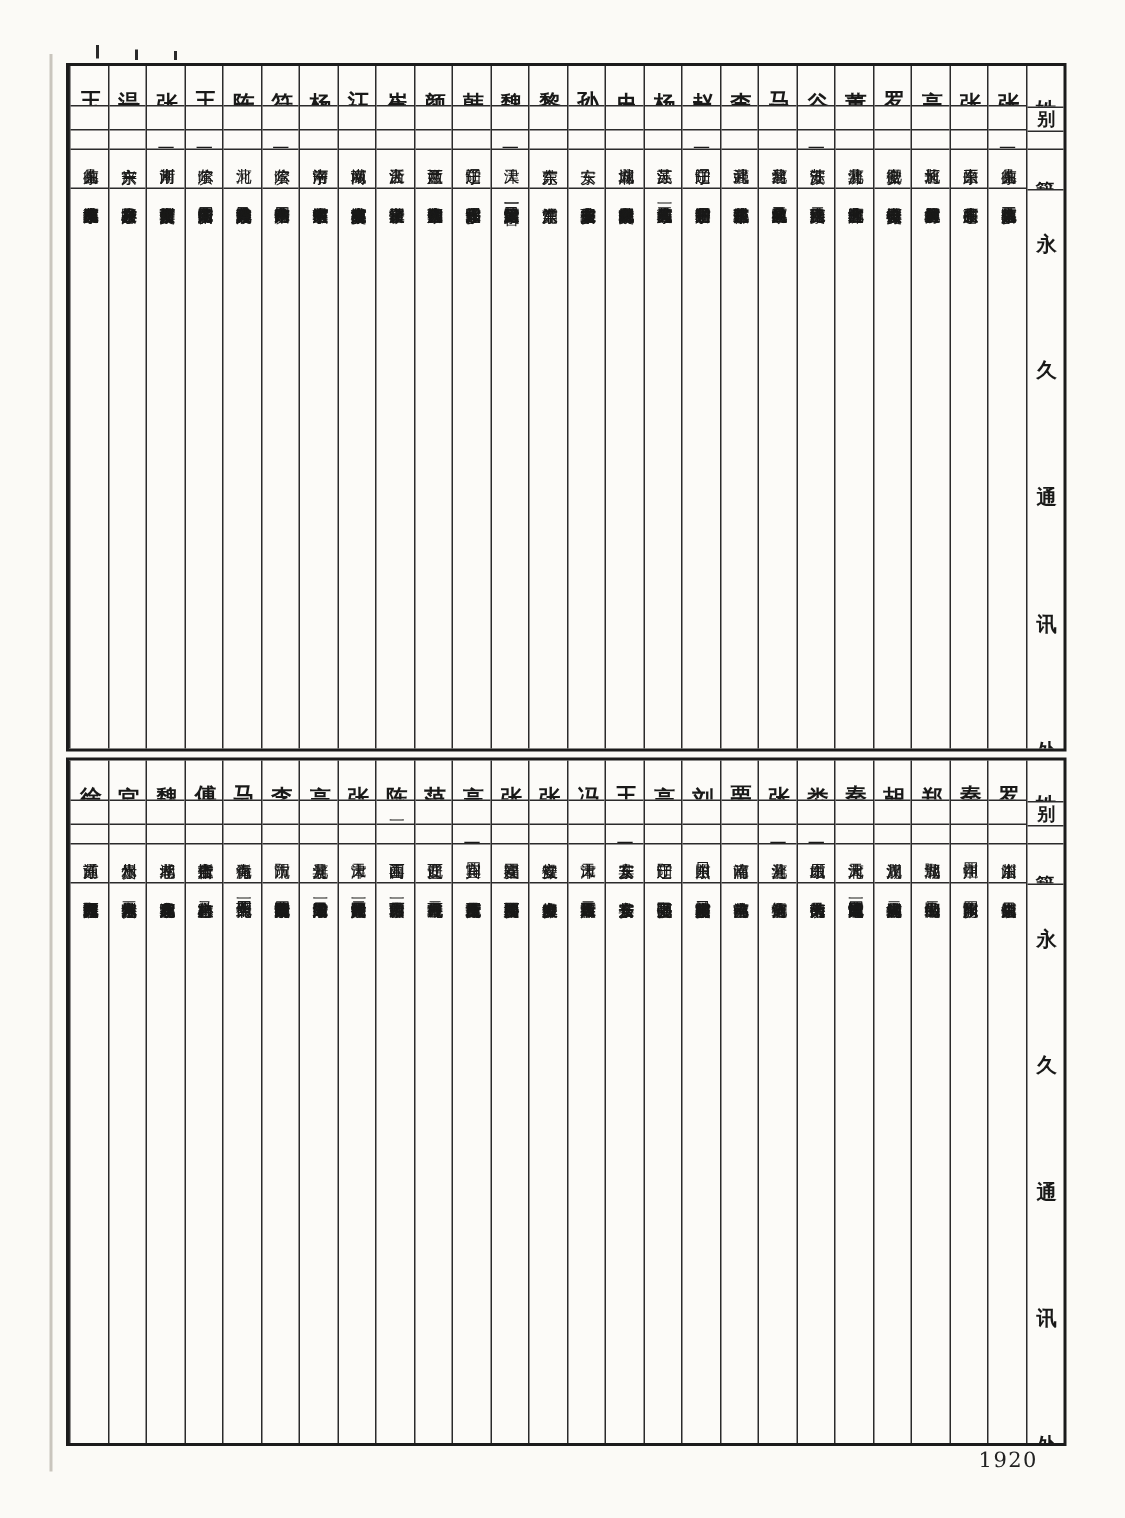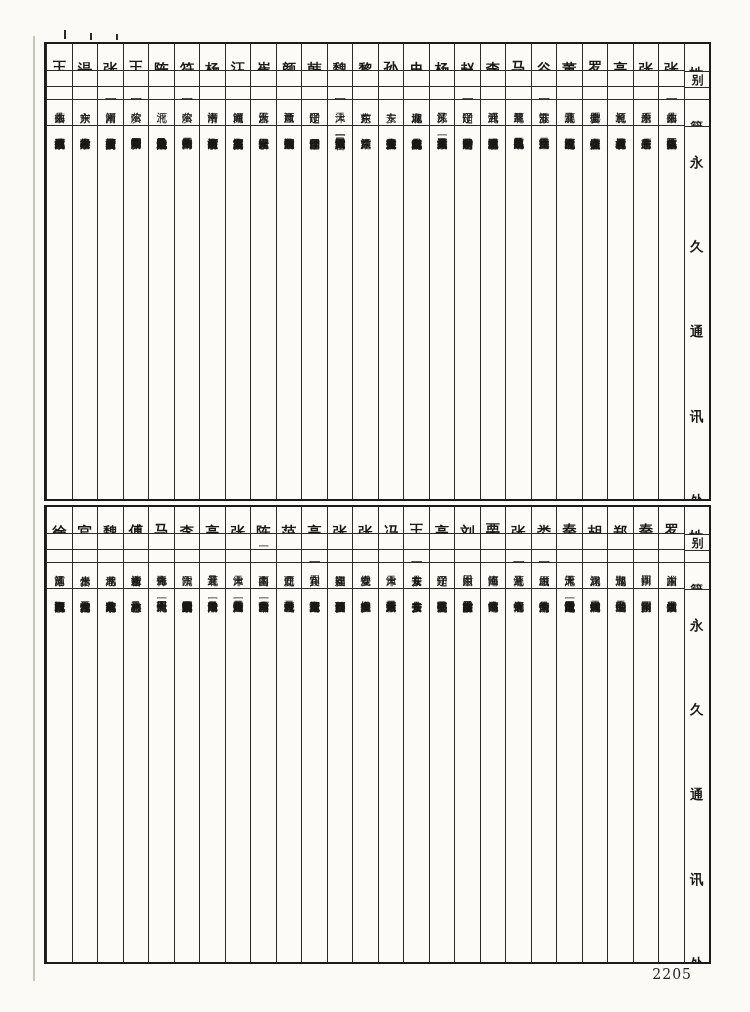--- a/index.html
+++ b/index.html
@@ -943,14 +943,14 @@
         </div>
         <div class="cell cell-native">
           <span class="vt">江苏南通</span>
         </div>
         <div class="cell cell-addr">
           <span class="vt">江苏海门西北顾大城镇宋祥兴转</span>
         </div>
       </div>
     </div>
 
-  <div class="page-number">2205</div>
+  <div class="page-number">1920</div>
 </div>
 
 </body></html>

